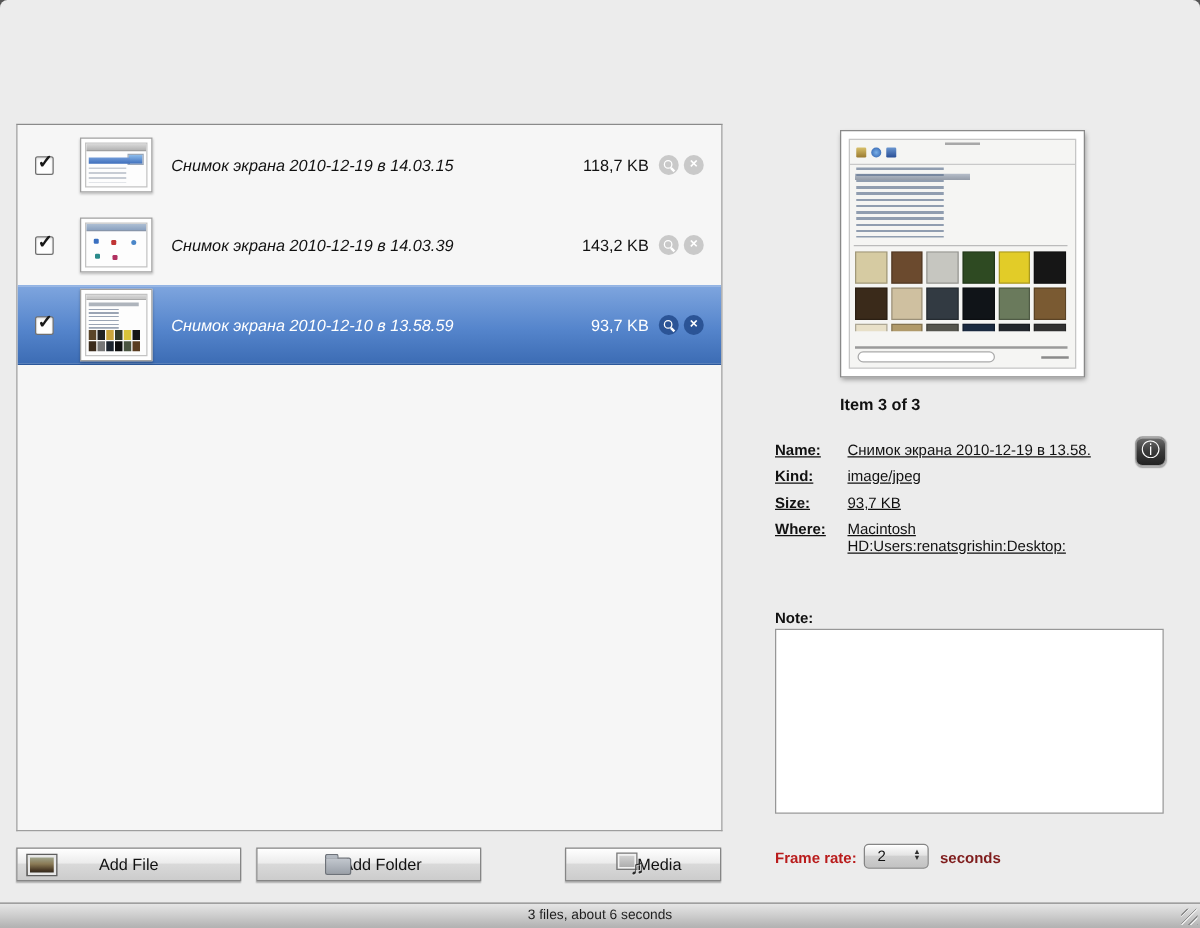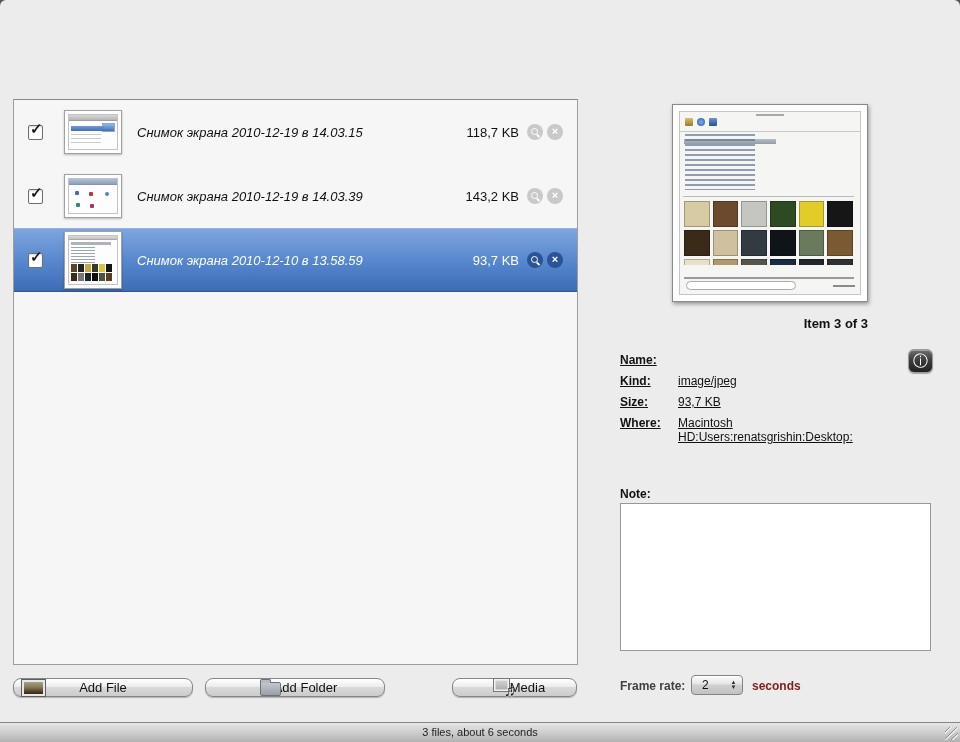--- a/index.html
+++ b/index.html
@@ -86,21 +86,21 @@
   .f-name { margin-left:15px;font-style:italic; }
   .f-size { margin-left:auto; }
   .row-icons { display:flex; gap:4px; margin:0 14px 0 6px; width:38px; justify-content:flex-end; flex:none; }
   .circ-btn { position:relative; width:16px; height:16px; border-radius:50%; background:#c9c9c9; cursor:pointer; flex:none; }
   .file-row.selected .circ-btn { background:#2b5496; }
   .mag::before { content:""; position:absolute; left:4px; top:4px; width:5px; height:5px; border:1.5px solid #fff; border-radius:50%; }
   .mag::after { content:""; position:absolute; left:9.5px; top:9.5px; width:1.5px; height:3.5px; background:#fff; transform:rotate(-45deg); }
   .xbtn { color:#fff; font-size:11px; font-weight:bold; text-align:center; line-height:15px; }
 
   
-  .bot-btn { position:absolute; top:678px; height:19px; border-radius:8px;
+  .bot-btn { position:absolute; top:678px; height:27px; border-radius:0;
     background:linear-gradient(180deg,#ffffff 0%,#ececec 45%,#d9d9d9 50%,#cccccc 100%);
     border:1px solid #868686; box-shadow:0 1px 1px rgba(0,0,0,.25), inset 0 1px 0 rgba(255,255,255,.9);
     display:flex; align-items:center; justify-content:center; font-size:13px; color:#111; cursor:pointer; }
   .btn-addfile { left:13px; width:180px; } .btn-addfolder { left:205px; width:180px; } .btn-media { left:452px; width:125px; }
   .btn-ico { position:absolute; left:7px; }
   .photo-icon { width:25px; height:18px; border:1px solid #5e5e5e; box-shadow:inset 0 0 0 2px #e8e8e8;
     background:linear-gradient(180deg,#a8b4a0 0%,#8a7a55 45%,#4a3a26 75%,#1c1a16 100%); }
   .folder-icon { position:relative; width:21px; height:14px; margin-top:3px; border-radius:1px 2px 2px 2px;
     background:linear-gradient(180deg,#c2c7ce 0%,#9aa0a8 100%); border:1px solid #6d7279; }
   .folder-icon::before { content:""; position:absolute; left:-1px; top:-4px; width:9px; height:3px;
@@ -126,37 +126,37 @@
     background:repeating-linear-gradient(180deg, rgba(90,110,140,.65) 0 2px, transparent 2px 5px); }
   .p-sep2 { position:absolute; top:84px; left:3px; right:6px; height:1px; background:#bbb; }
   .p-grid { position:absolute; top:89px; left:4px; right:7px; height:64px; display:grid;
     grid-template-columns:repeat(6,1fr); gap:3px; overflow:hidden; }
   .p-grid div { height:26px; border:1px solid rgba(0,0,0,.25); }
   .p-scroll { position:absolute; bottom:15px; left:4px; right:6px; height:2px; background:#9a9a9a; }
   .p-search { position:absolute; bottom:4px; left:6px; width:110px; height:9px; background:#fff;
     border:1px solid #aaa; border-radius:5px; }
   .p-count { position:absolute; bottom:7px; right:5px; width:22px; height:2px; background:#8a8a8a; }
 
-  .item-label { position:absolute; left:672px; top:316px; width:196px; text-align:right;
+  .item-label { position:absolute; left:672px; top:316px; width:196px; text-align:left;
     font-size:13px; font-weight:bold; color:#111; }
 
   .details { position:absolute; left:620px; top:353px; width:290px; font-size:12px; color:#111; }
   .d-row { display:flex; margin-bottom:7px;text-decoration:underline; }
   .d-label { width:58px; font-weight:bold; flex:none; }
   .d-value { width:232px; line-height:14px; }
   .info-btn { position:absolute; left:908px; top:349px; width:25px; height:24px; border-radius:6px;
     background:linear-gradient(180deg,#6e6e6e 0%,#3a3a3a 50%,#222 100%);
     border:1px solid #9b9b9b; box-shadow:inset 0 1px 0 rgba(255,255,255,.35), 0 1px 1px rgba(0,0,0,.3);
     color:#fff; font-size:15px; text-align:center; line-height:22px; cursor:pointer; }
 
   .note-label { position:absolute; left:620px; top:487px; font-size:12px; font-weight:bold; color:#111; }
   .note-area { position:absolute; left:620px; top:503px; width:311px; height:148px; background:#fff;
     border:1px solid #979797; resize:none; font-family:"Liberation Sans", sans-serif; font-size:12px; outline:none; }
 
-  .fr-label { position:absolute; left:620px; top:679px; font-size:12px; font-weight:bold; color:#404040; }
+  .fr-label { position:absolute; left:620px; top:679px; font-size:12px; font-weight:bold; color:#b91c1c; }
   .fr-popup { position:absolute; left:691px; top:675px; width:52px; height:20px; border-radius:4px;
     background:linear-gradient(180deg,#fdfdfd 0%,#e4e4e4 45%,#d0d0d0 50%,#c2c2c2 100%);
     border:1px solid #858585; box-shadow:inset 0 1px 0 rgba(255,255,255,.8); cursor:pointer;
     display:flex; align-items:center; }
   .fr-value { flex:1; text-align:left; padding-left:10px; font-size:12px; color:#111; }
   .fr-arrows { width:14px; display:flex; flex-direction:column; align-items:center; font-size:6px; color:#2e2e2e; line-height:5px; padding-right:3px; }
   .fr-unit { position:absolute; left:752px; top:679px; font-size:12px; font-weight:bold; color:#7f1d1d; }
 
   
   .statusbar { position:absolute; left:0; bottom:0; width:960px; height:20px;
@@ -300,20 +300,21 @@
       <div class="p-scroll"></div>
       <div class="p-search"></div>
       <div class="p-count"></div>
     </div>
   </div>
   <div class="item-label">Item 3 of 3</div>
 
   <div class="details">
     <div class="d-row">
         <div class="d-label">Name:</div>
+        <div class="d-value">Снимок экрана 2010-12-19 в 13.58.</div>
       </div>
     <div class="d-row">
         <div class="d-label">Kind:</div>
         <div class="d-value">image/jpeg</div>
       </div>
     <div class="d-row">
         <div class="d-label">Size:</div>
         <div class="d-value">93,7 KB</div>
       </div>
     <div class="d-row">

